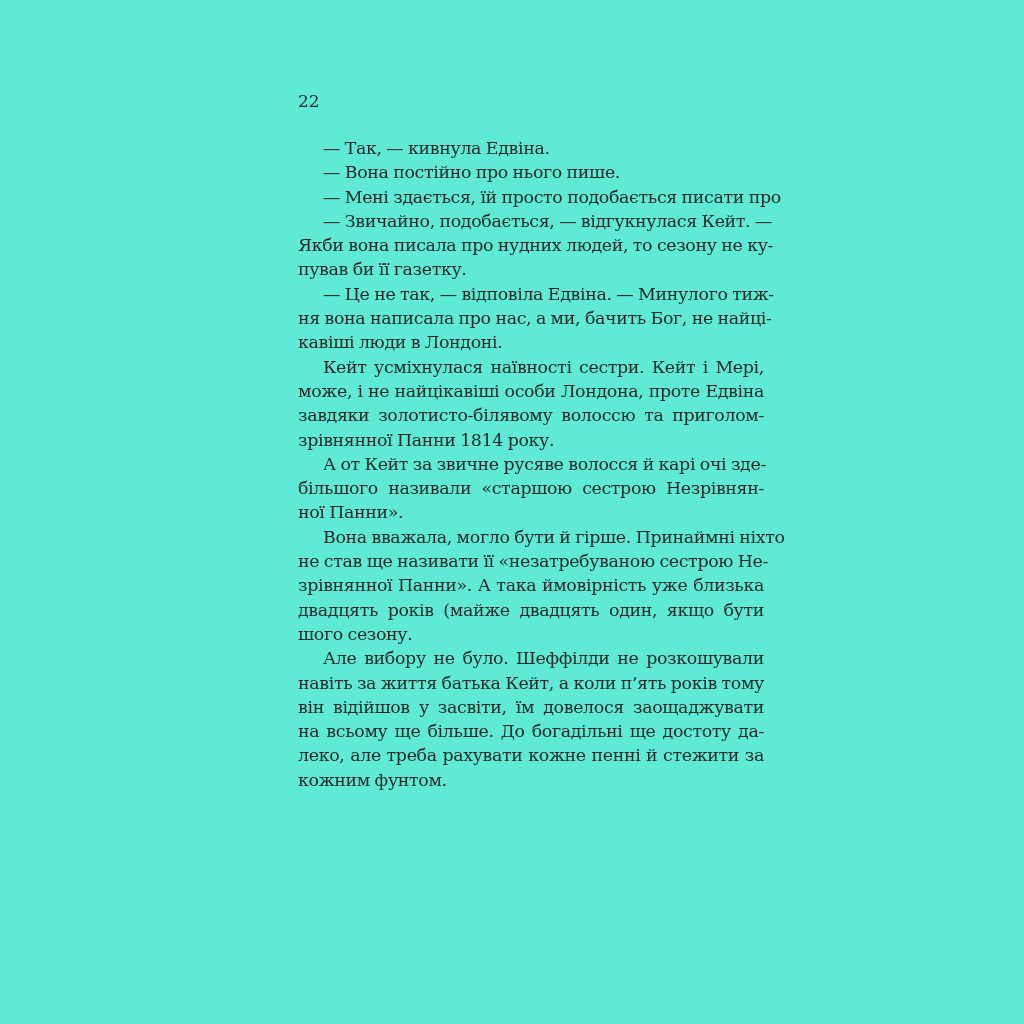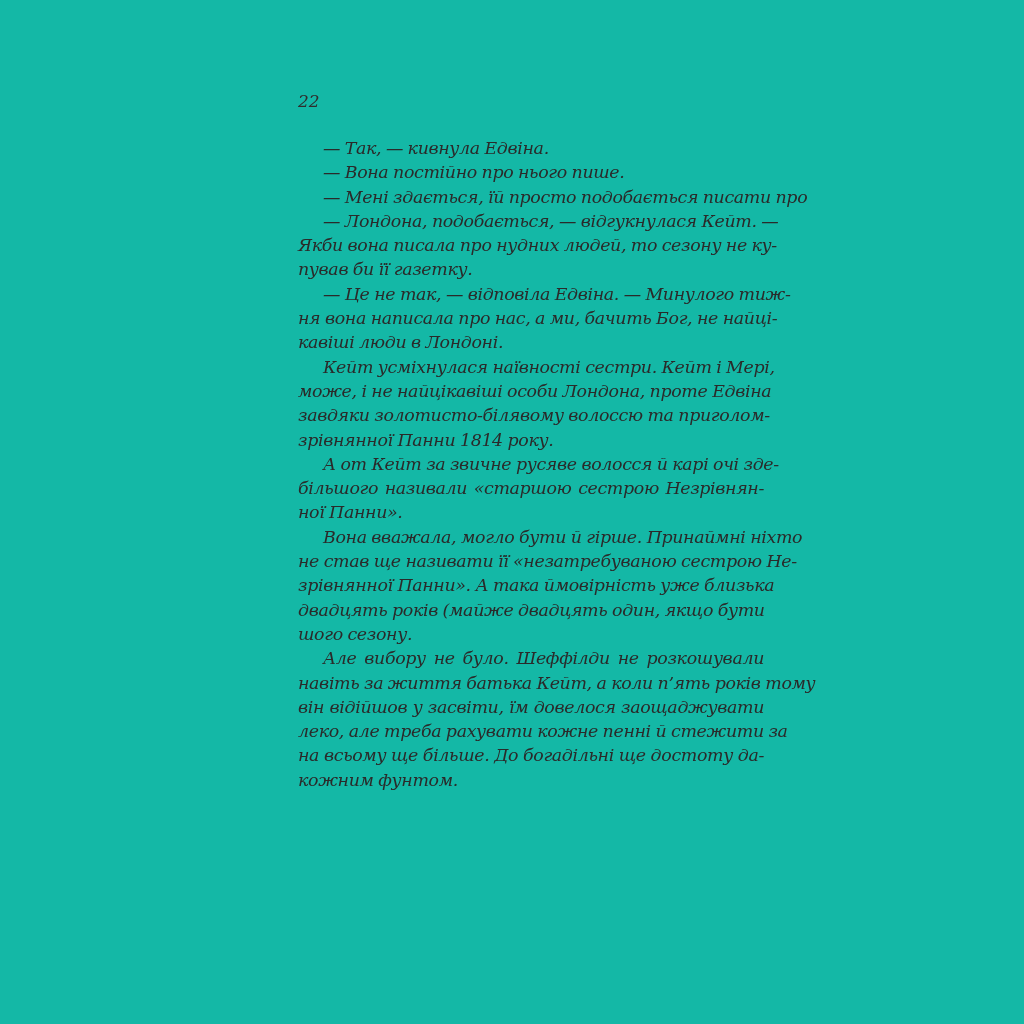--- a/index.html
+++ b/index.html
@@ -10,22 +10,21 @@
     body {
       width: 1024px;
       height: 1024px;
       position: relative;
       overflow: hidden;
     }
     .page {
       position: absolute;
       left: 0; top: 0;
       width: 1024px; height: 1024px;
-      background: #14b8a6;
-      font-style: italic;
+      background: #5eead4;
     }
     .page-number {
       position: absolute;
       left: 298px;
       top: 91px;
       font-family: "DejaVu Serif", "Liberation Serif", serif;
       font-size: 17px;
       line-height: 20px;
       color: #2e2e2e;
     }
@@ -69,21 +68,21 @@
 
     <div>
       <span class="line indent last">— Вона постійно про нього пише.</span>
     </div>
 
     <div>
       <span class="line indent">— Мені здається, їй просто подобається писати про</span>
     </div>
 
     <div>
-      <span class="line indent">— Лондона, подобається, — відгукнулася Кейт. —</span>
+      <span class="line indent">— Звичайно, подобається, — відгукнулася Кейт. —</span>
       <span class="line">Якби вона писала про нудних людей, то сезону не ку-</span>
       <span class="line last">пував би її газетку.</span>
     </div>
 
     <div>
       <span class="line indent">— Це не так, — відповіла Едвіна. — Минулого тиж-</span>
       <span class="line">ня вона написала про нас, а ми, бачить Бог, не найці-</span>
       <span class="line last">кавіші люди в Лондоні.</span>
     </div>
 
@@ -105,18 +104,18 @@
       <span class="line">не став ще називати її «незатребуваною сестрою Не-</span>
       <span class="line">зрівнянної Панни». А така ймовірність уже близька</span>
       <span class="line">двадцять років (майже двадцять один, якщо бути</span>
       <span class="line last">шого сезону.</span>
     </div>
 
     <div>
       <span class="line indent">Але вибору не було. Шеффілди не розкошували</span>
       <span class="line">навіть за життя батька Кейт, а коли п’ять років тому</span>
       <span class="line">він відійшов у засвіти, їм довелося заощаджувати</span>
+      <span class="line">на всьому ще більше. До богадільні ще достоту да-</span>
       <span class="line">леко, але треба рахувати кожне пенні й стежити за</span>
-      <span class="line">на всьому ще більше. До богадільні ще достоту да-</span>
       <span class="line last">кожним фунтом.</span>
     </div>
   </div>
 </div>
 
 </body></html>

